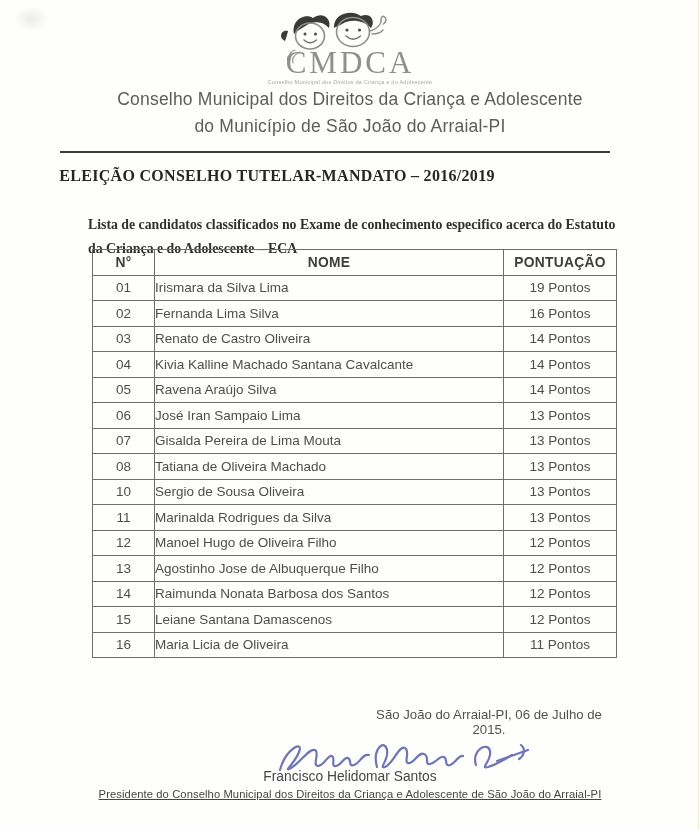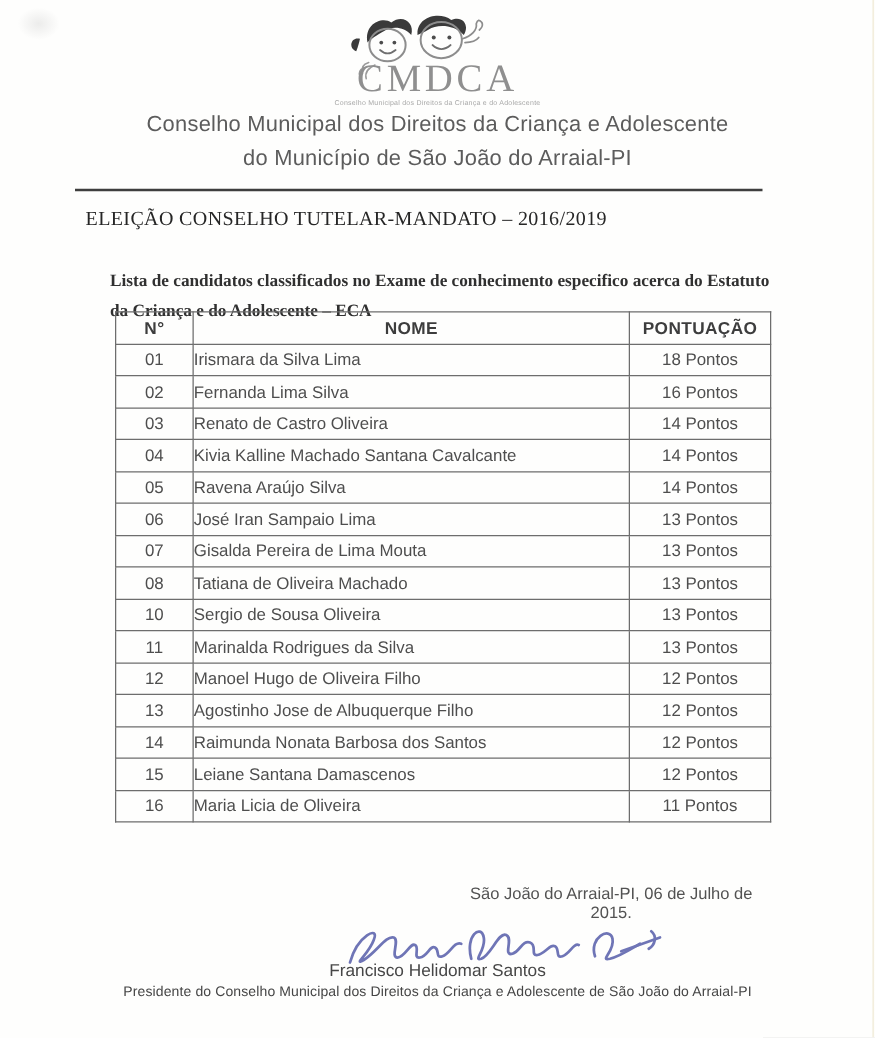--- a/index.html
+++ b/index.html
@@ -29,21 +29,21 @@
     position:absolute;top:86px;left:0;width:700px;
     text-align:center;font-size:17.5px;line-height:27px;color:#5c5c5c;
     letter-spacing:.2px;
   }
   .rule{
     position:absolute;top:151px;left:60px;width:550px;height:0;
     border-top:2px solid #3e3e3e;
   }
   .doc-title{
     position:absolute;top:167px;left:0;width:554px;text-align:center;
-    font-family:"Liberation Serif",serif;font-weight:normal;
+    font-family:"Liberation Serif",serif;font-weight:bold;
     font-size:16px;color:#262626;letter-spacing:.3px;
   }
   .doc-subtitle{
     position:absolute;top:201px;left:88px;width:528px;
     font-family:"Liberation Serif",serif;font-weight:bold;
     font-size:13.8px;line-height:24px;color:#303030;margin-top:12px;
   }
   table.candidates{
     position:absolute;top:249px;left:92px;width:521px;
     border-collapse:collapse;table-layout:fixed;
@@ -68,21 +68,21 @@
   .signature-scribble{
     position:absolute;left:272px;top:2px;width:262px;height:42px;
     color:var(--signature-ink,#5c63ad);
   }
   .signer-name{
     position:absolute;top:33px;left:0;width:700px;text-align:center;
     font-size:13.8px;color:#474747;
   }
   .signer-role{
     position:absolute;top:52px;left:0;width:700px;text-align:center;
-    font-size:11.2px;color:#454545;letter-spacing:.1px;
+    font-size:11.2px;color:#454545;letter-spacing:.1px;text-decoration:underline;
   }
   .logo text.acronym{
     font-family:"Liberation Serif",serif;letter-spacing:3px;
   }
   .logo text.caption{
     font-family:"Liberation Sans",sans-serif;letter-spacing:.2px;
   }
 </style>
 </head>
 <body>
@@ -135,21 +135,21 @@
         <th class="c-num">N°</th>
         <th class="c-name">NOME</th>
         <th class="c-score">PONTUAÇÃO</th>
       </tr>
     </thead>
     <tbody>
 
         <tr>
           <td class="c-num">01</td>
           <td class="c-name">Irismara da Silva Lima</td>
-          <td class="c-score">18 Pontos</td>
+          <td class="c-score">19 Pontos</td>
         </tr>
 
         <tr>
           <td class="c-num">02</td>
           <td class="c-name">Fernanda Lima Silva</td>
           <td class="c-score">16 Pontos</td>
         </tr>
 
         <tr>
           <td class="c-num">03</td>

